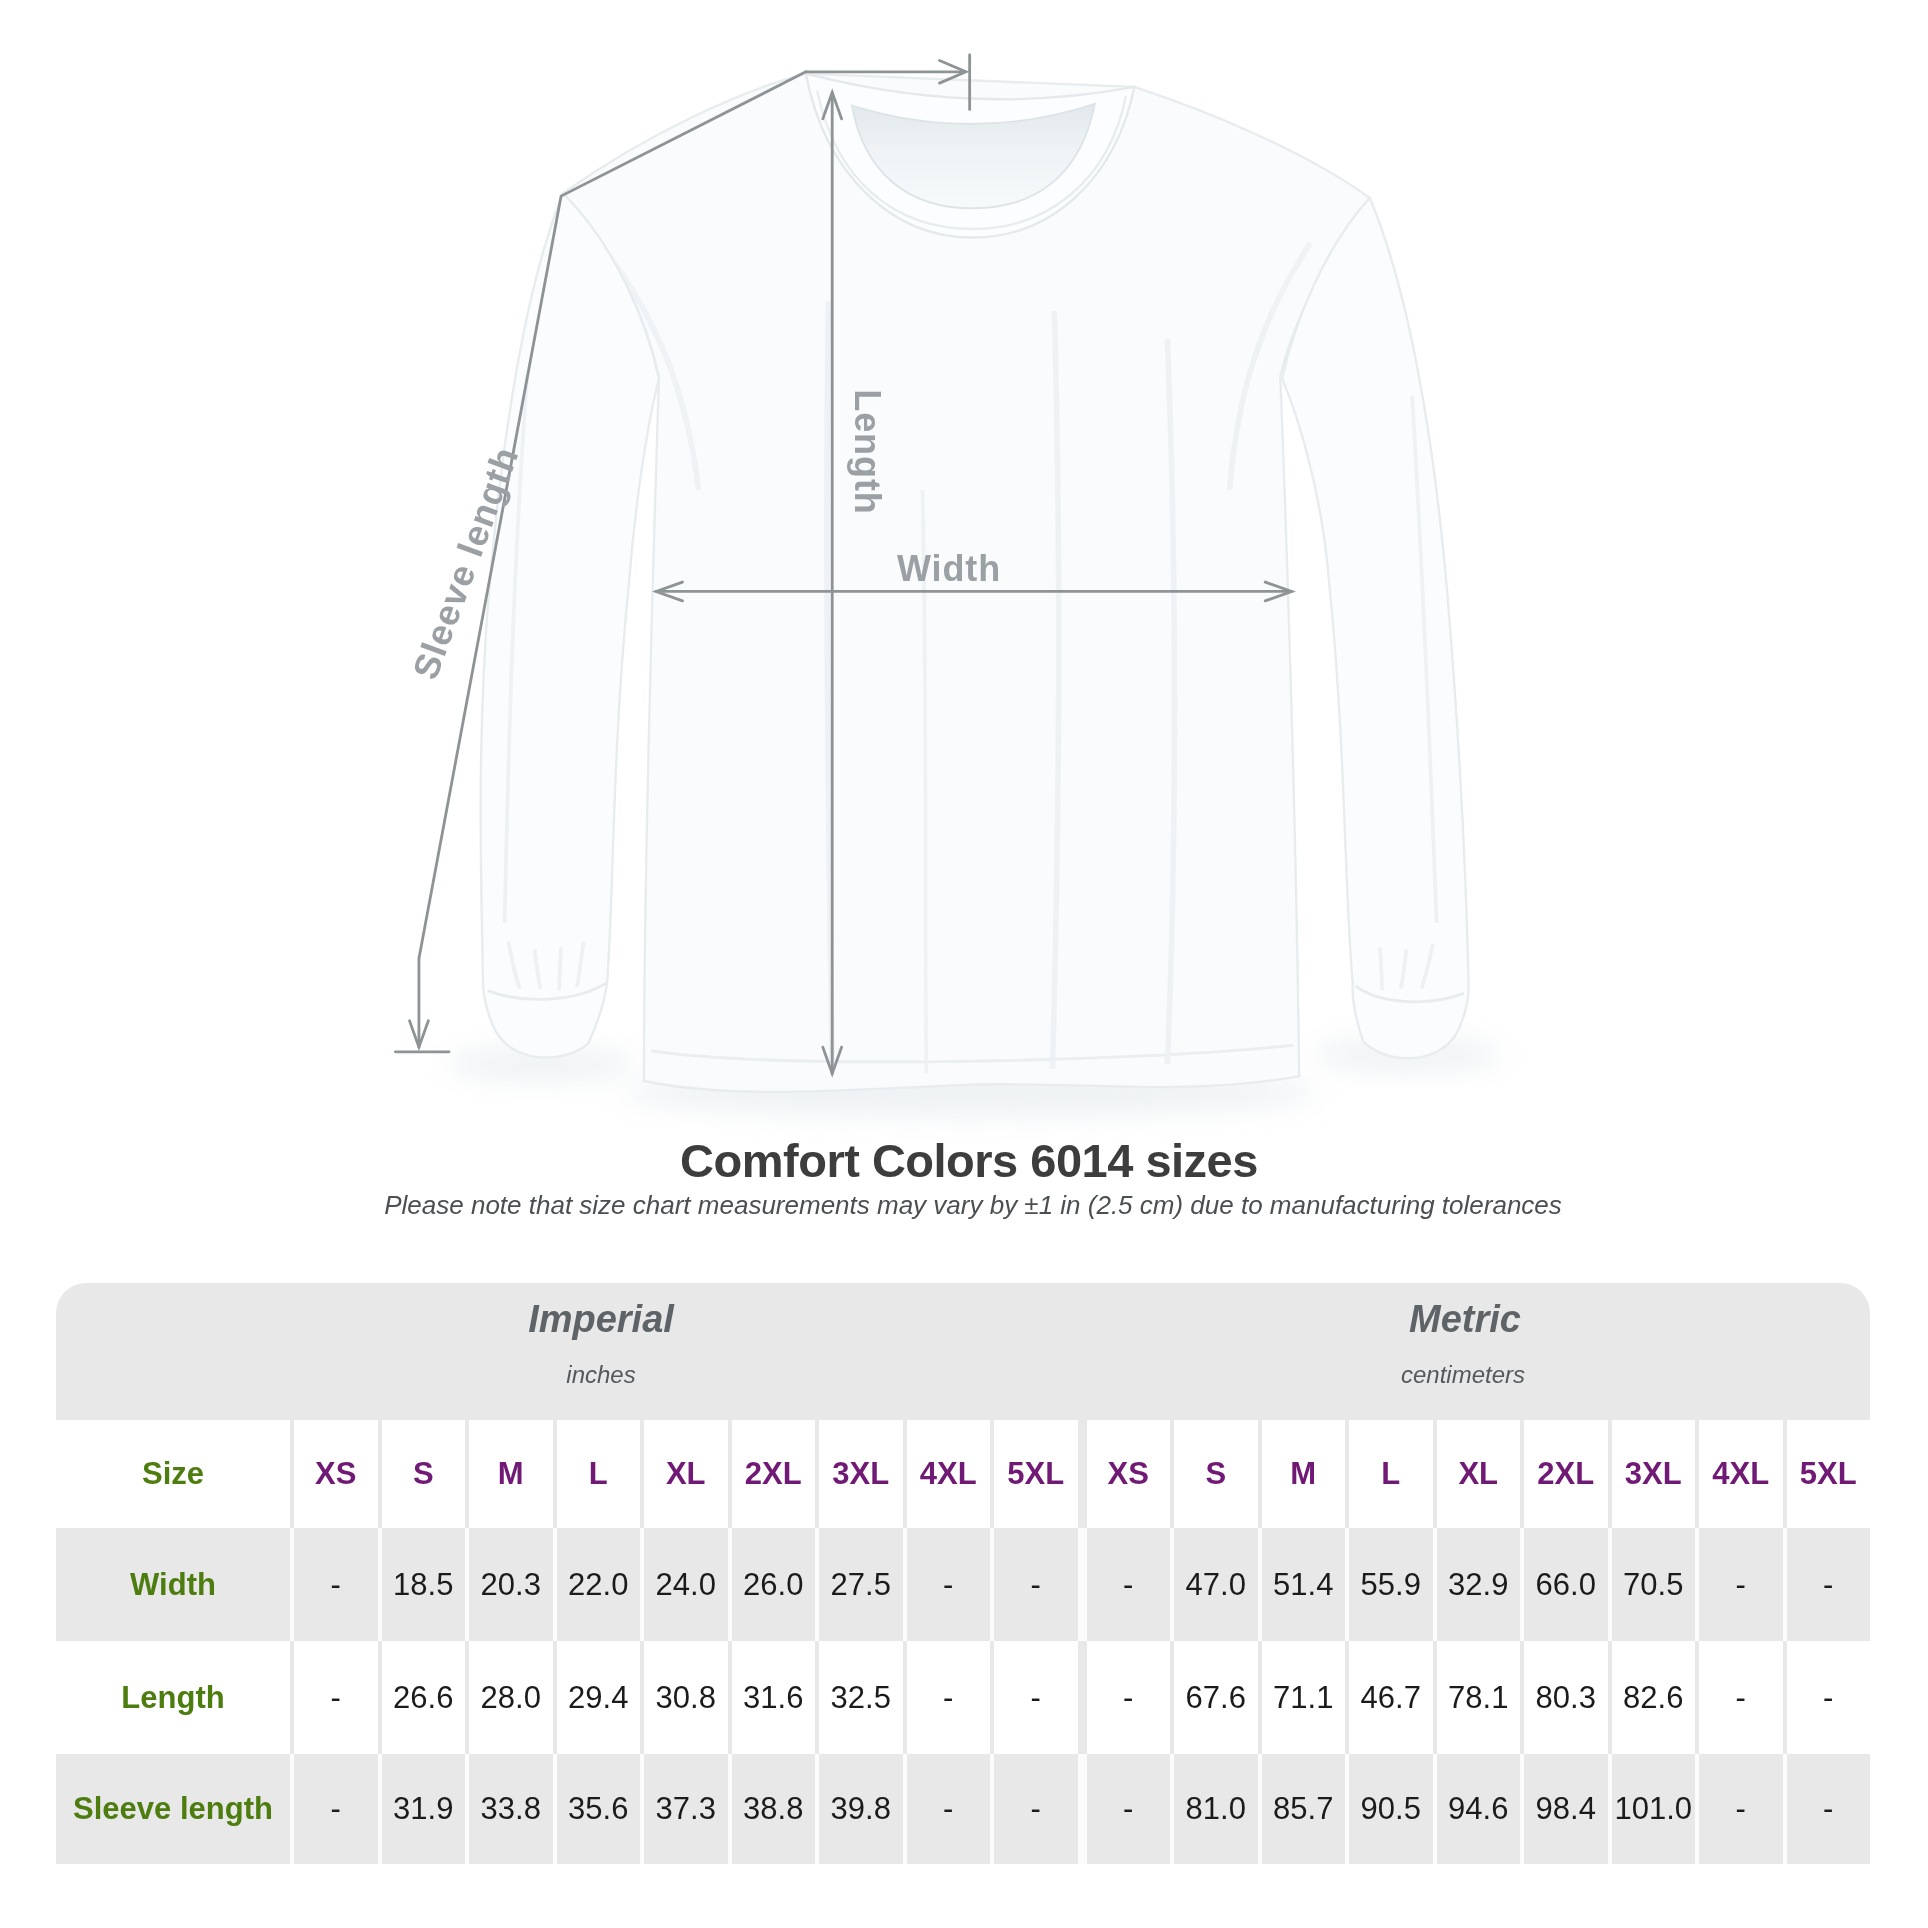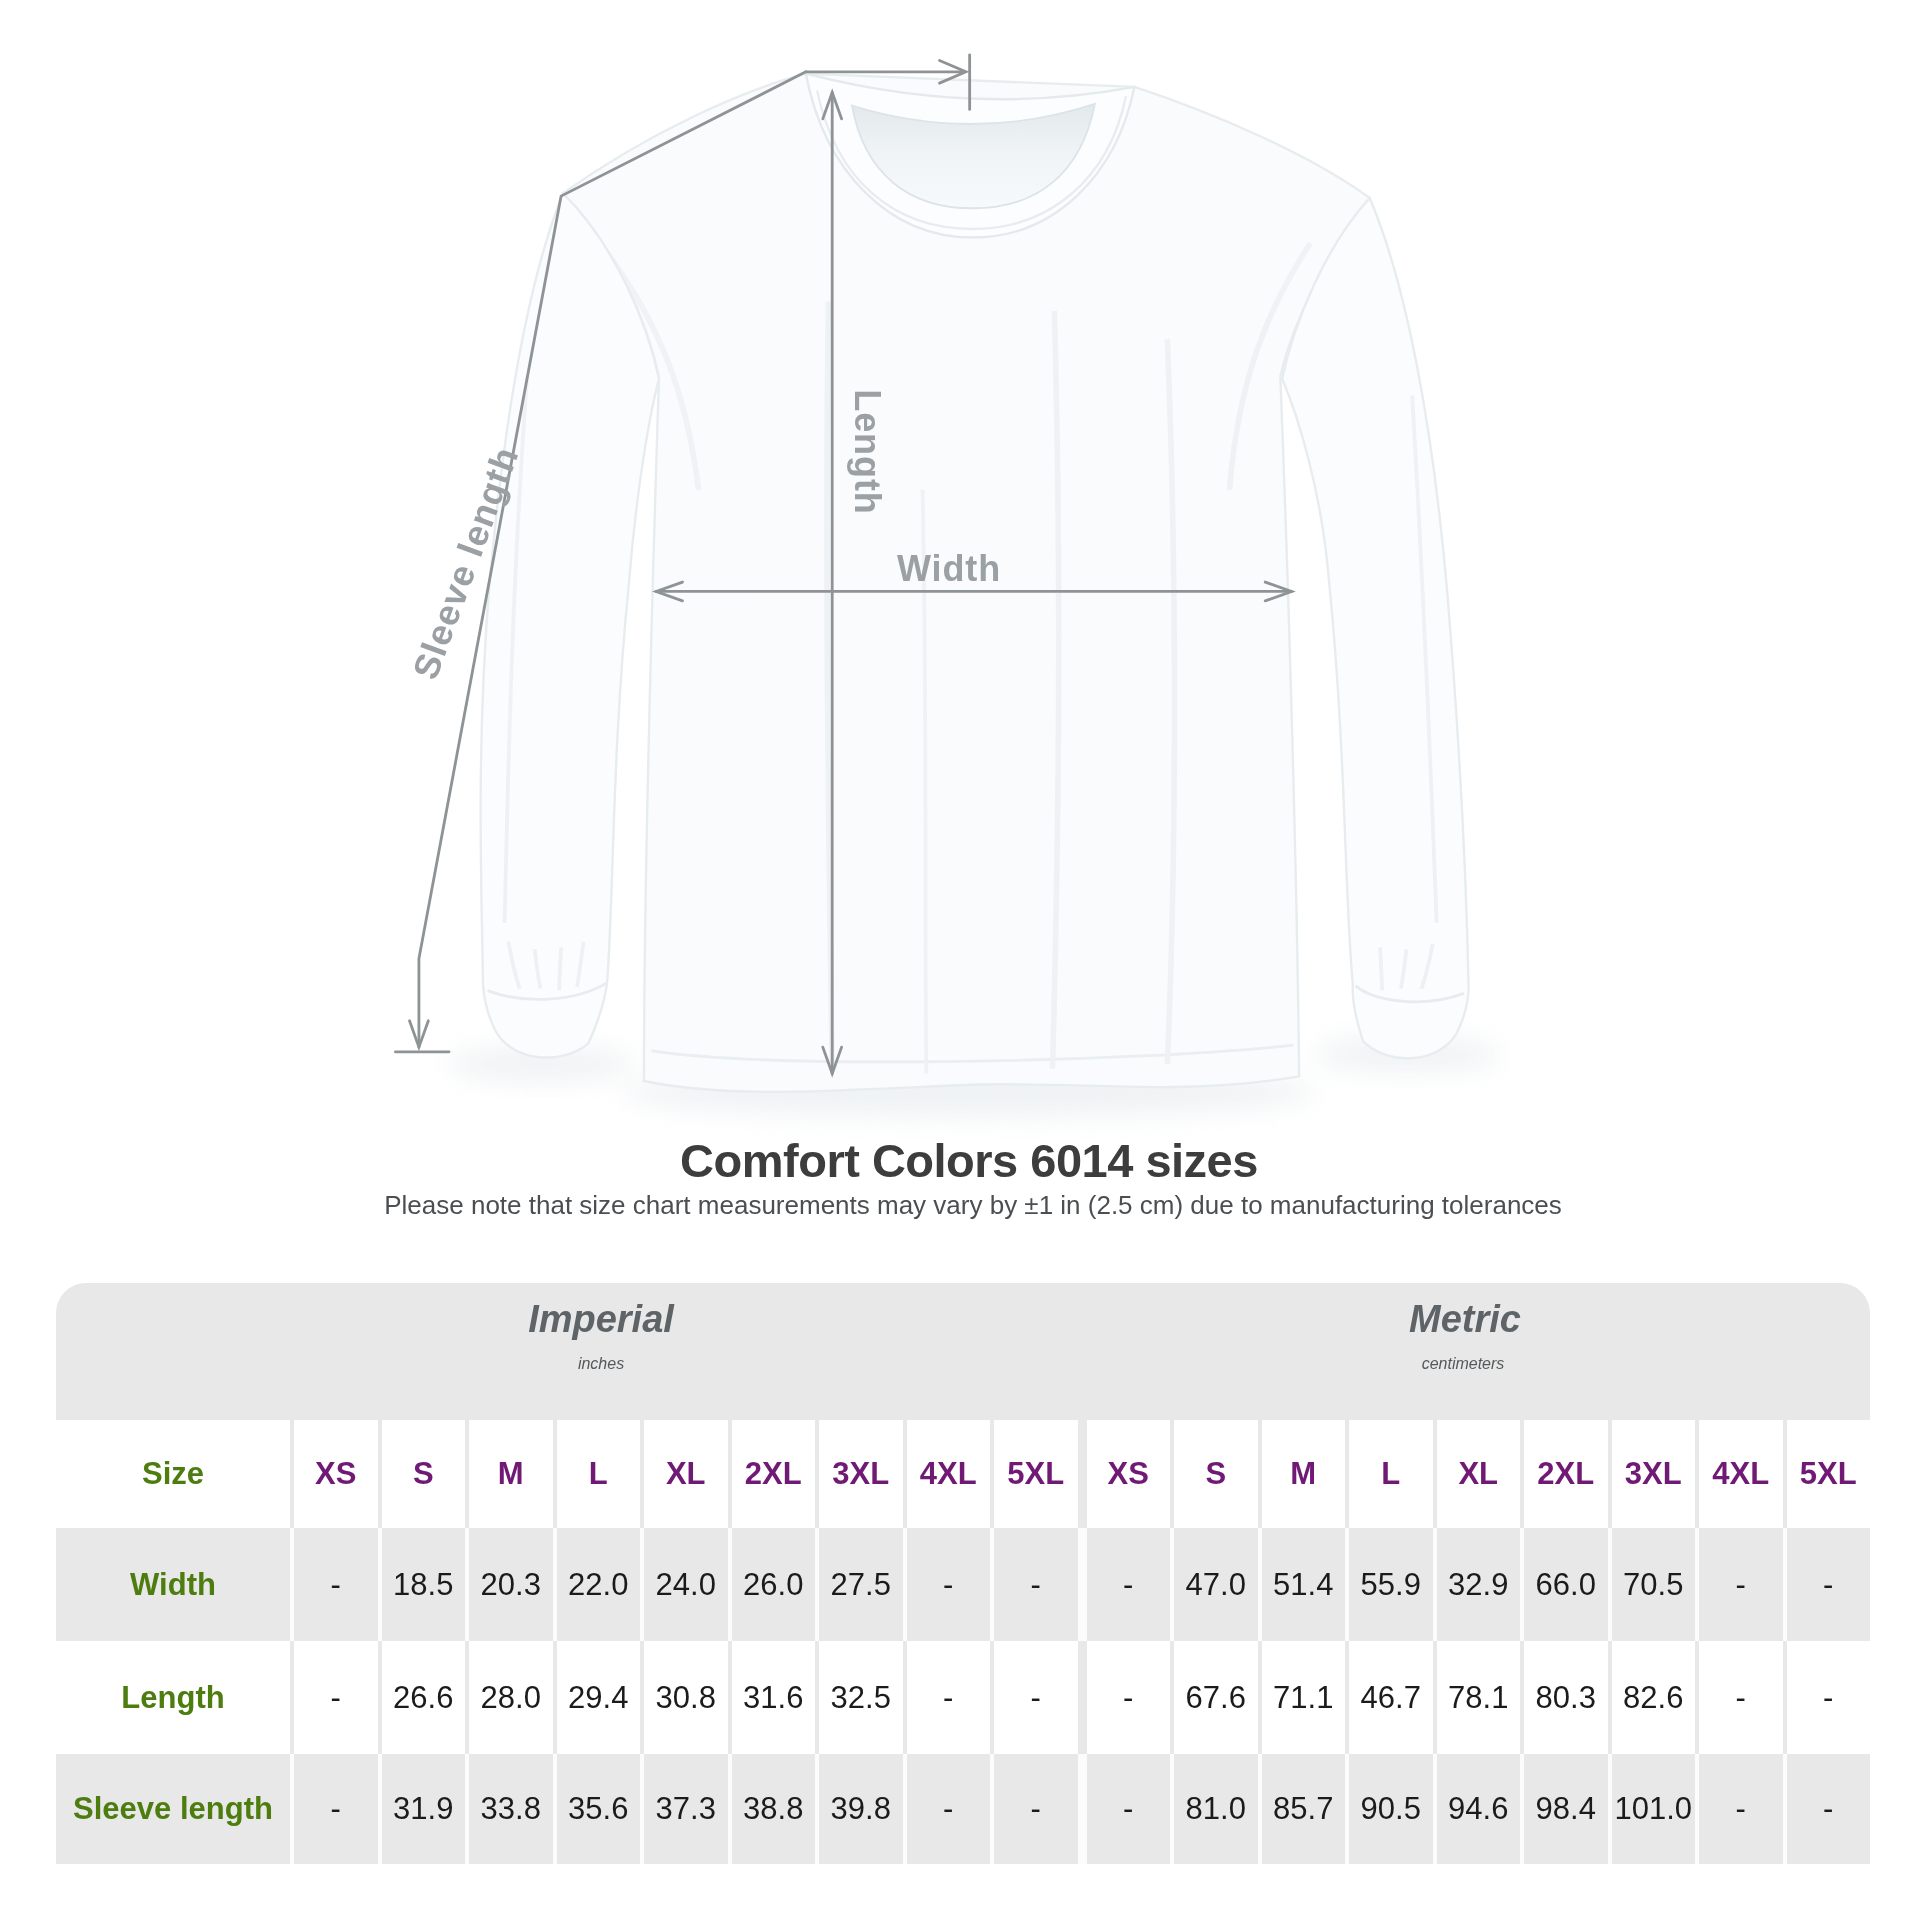--- a/index.html
+++ b/index.html
@@ -8,29 +8,29 @@
   
   #shirt-svg{position:absolute;left:0;top:0;}
   .dim-label{position:absolute;color:#9aa0a4;font-weight:700;font-size:36px;letter-spacing:0.9px;}
   #length-label{left:846px;top:452px;transform:translateY(-50%);writing-mode:vertical-rl;}
   #width-label{left:949px;top:569px;transform:translate(-50%,-50%);}
   #sleeve-label{left:466px;top:563px;transform:translate(-50%,-50%) rotate(-70deg);white-space:nowrap;}
   
   #page-title{position:absolute;left:969px;top:1133px;transform:translateX(-50%);
               font-size:47px;font-weight:700;color:#3d3d3d;letter-spacing:-0.5px;white-space:nowrap;}
   #page-subtitle{position:absolute;left:973px;top:1190px;transform:translateX(-50%);
-              font-size:26px;color:#4b4f52;white-space:nowrap;}
+              font-size:26px;font-style:italic;color:#4b4f52;white-space:nowrap;}
   
   #size-table{position:absolute;left:56px;top:1283px;width:1814px;height:689px;
               border-radius:30px;overflow:hidden;}
   .band{position:relative;height:137px;background:#e8e8e8;}
   .grp-name{position:absolute;transform:translate(-50%,-50%);font-size:38px;font-weight:700;
             font-style:italic;color:#5d6367;white-space:nowrap;}
-  .grp-unit{position:absolute;transform:translate(-50%,-50%);font-size:16px;font-style:italic;
-            color:#56595c;white-space:nowrap;}
+  .grp-unit{position:absolute;transform:translate(-50%,-50%);font-size:24px;font-style:italic;
+            color:#56595c;white-space:nowrap;margin-top:11px;}
   #imperial-name{left:545px;top:36px;} #imperial-unit{left:545px;top:81px;}
   #metric-name{left:1409px;top:36px;} #metric-unit{left:1407px;top:81px;}
   .trow{display:flex;width:100%;}
   .trow.white{background:#ffffff;--sep:#e8e8e8;}
   .trow.gray {background:#e8e8e8;--sep:#fcfcfc;}
   .h115{height:108px;} .h120{height:113px;} .h117{height:110px;}
   .cell{flex:1 1 0;display:flex;align-items:center;justify-content:center;
         font-size:31px;color:#1b1b1b;min-width:0;}
   .cell.lab{flex:0 0 234px;font-weight:700;color:#4d7c0f;}
   .cell.hdr{font-weight:700;color:#701a75;}

